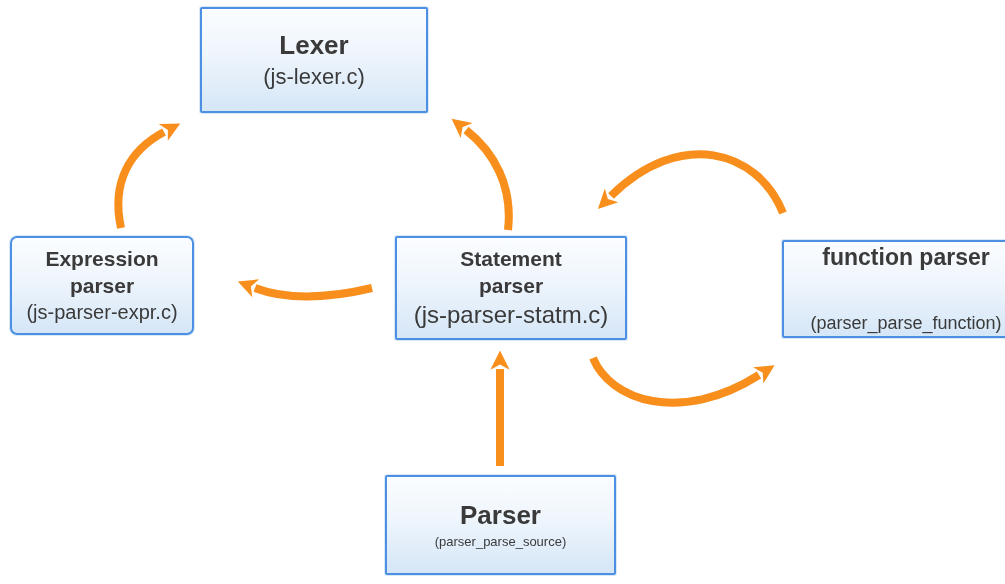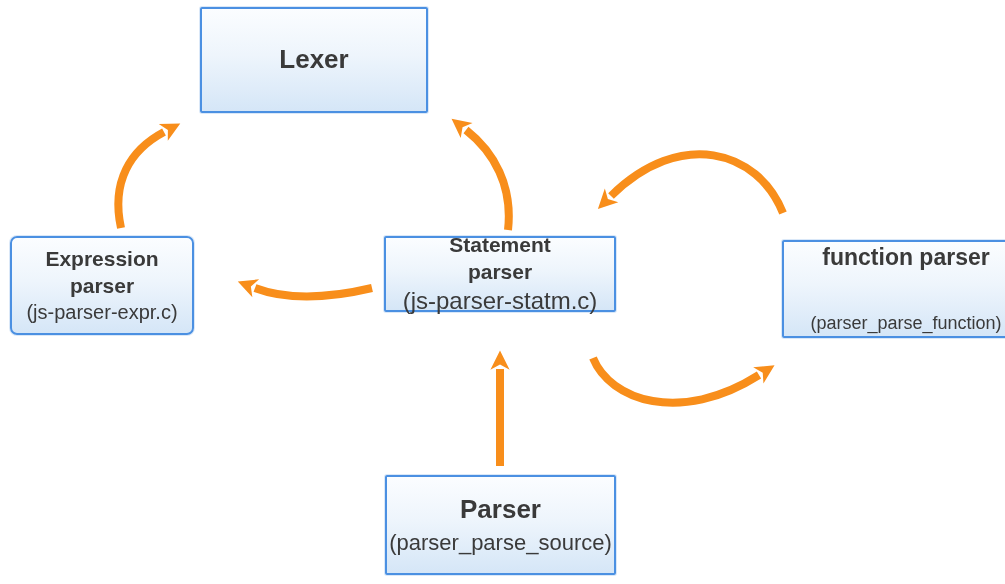--- a/index.html
+++ b/index.html
@@ -34,29 +34,29 @@
     line-height:1.28;
   }
   .node .title{font-weight:bold;white-space:pre-line;}
   .node .subtitle{white-space:nowrap;}
   .node--lexer{left:200px;top:7px;width:228px;height:106px;}
   .node--lexer .title{font-size:26px;}
   .node--lexer .subtitle{font-size:22px;}
   .node--expression{left:10px;top:236px;width:184px;height:99px;border-radius:7px;}
   .node--expression .title{font-size:21px;}
   .node--expression .subtitle{font-size:20px;}
-  .node--statement{left:384px;top:236px;width:232px;height:76px;}
+  .node--statement{left:395px;top:236px;width:232px;height:104px;}
   .node--statement .title{font-size:21px;}
   .node--statement .subtitle{font-size:24px;}
   .node--function{left:782px;top:240px;width:248px;height:98px;}
   .node--function .title{font-size:23px;}
   .node--function .subtitle{font-size:18px;margin-top:40px;}
   .node--parser{left:385px;top:475px;width:231px;height:100px;}
   .node--parser .title{font-size:26px;margin-bottom:2px;}
-  .node--parser .subtitle{font-size:22px;}
+  .node--parser .subtitle{font-size:13px;}
 </style>
 </head>
 <body>
 
 <div class="canvas">
 
   <svg class="arrow-layer" width="1005" height="584" viewBox="0 0 1005 584" xmlns="http://www.w3.org/2000/svg">
     <defs>
       <marker id="ah" viewBox="0 0 10 10" refX="0.8" refY="5" markerWidth="22" markerHeight="20" orient="auto" markerUnits="userSpaceOnUse">
         <path class="arrowhead" d="M0.4,0.2 L10,5 L0.4,9.8 L3,5 Z"></path>
@@ -65,20 +65,21 @@
     <path class="arrow" d="M 121 228 C 111 182 130 150 164 132" marker-end="url(#ah)"></path>
     <path class="arrow" d="M 508 230 C 513 186 494 152 466 130" marker-end="url(#ah)"></path>
     <path class="arrow" d="M 372 288 Q 300 305 255 288" marker-end="url(#ah)"></path>
     <path class="arrow" d="M 783 213 C 758 150 680 128 611 196" marker-end="url(#ah)"></path>
     <path class="arrow" d="M 593 358 C 610 400 680 425 759 375" marker-end="url(#ah)"></path>
     <path class="arrow" d="M 500 466 L 500 369" marker-end="url(#ah)"></path>
   </svg>
 
   <div class="node node--lexer">
     <div class="title">Lexer</div>
+    <div class="subtitle">(js-lexer.c)</div>
   </div>
 
   <div class="node node--expression">
     <div class="title">Expression
 parser</div>
     <div class="subtitle">(js-parser-expr.c)</div>
   </div>
 
   <div class="node node--statement">
     <div class="title">Statement

